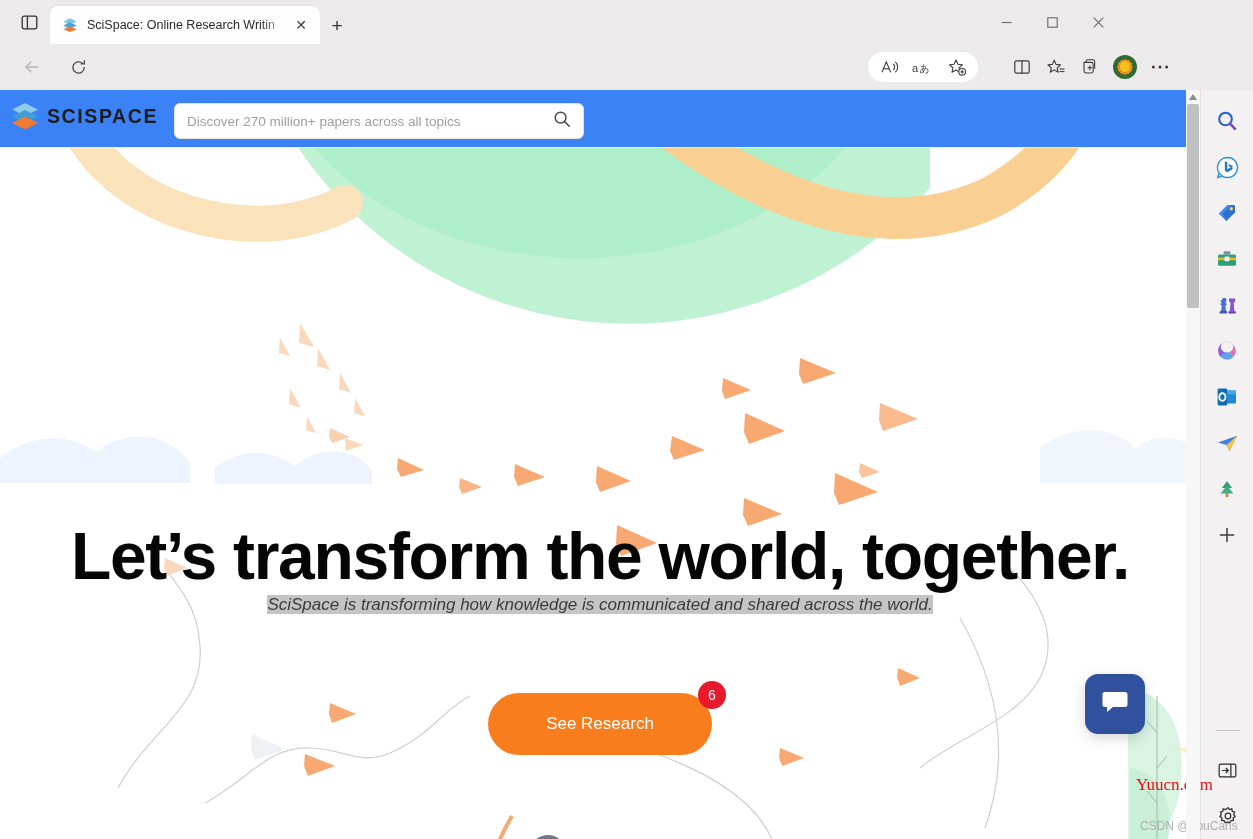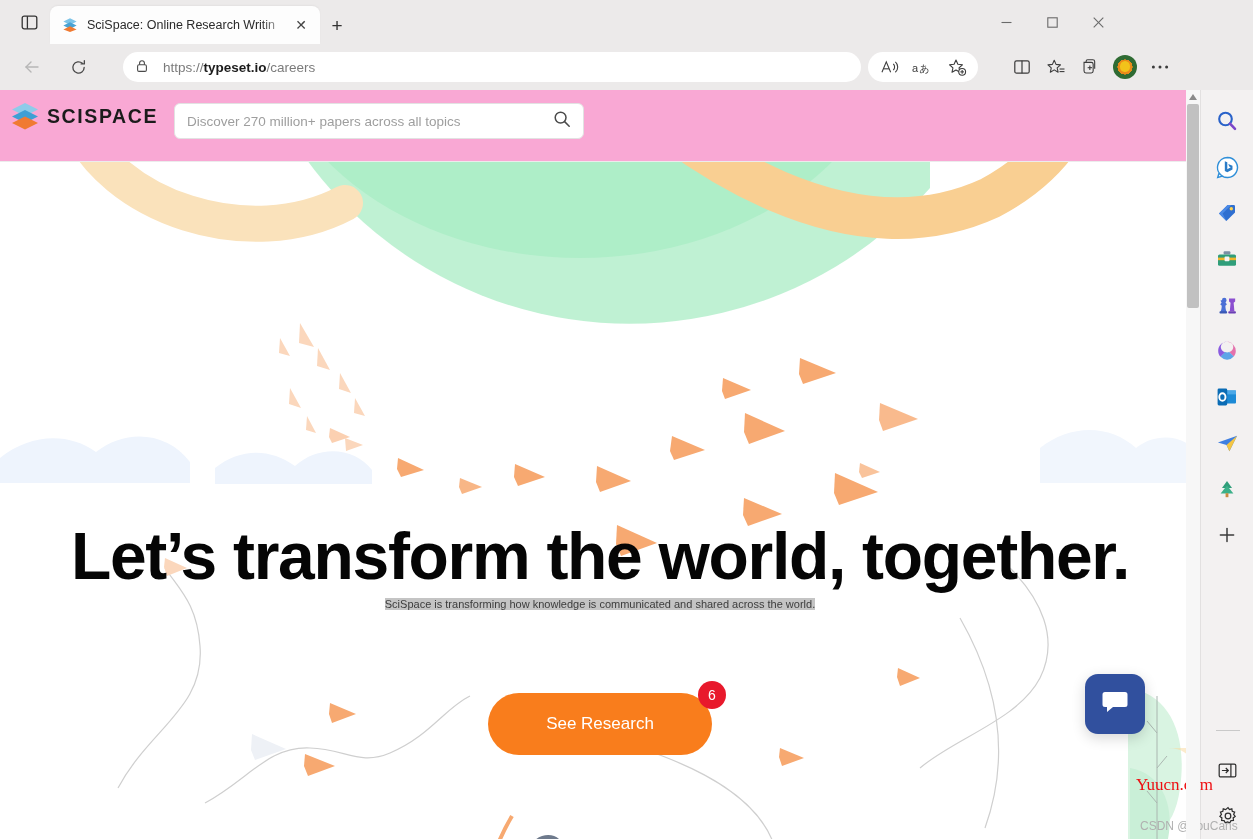--- a/index.html
+++ b/index.html
@@ -93,22 +93,22 @@
   }
 
   
   .viewport {
     position: absolute; left: 0; top: 90px; width: 1200px; height: 749px;
     background: #ffffff; overflow: hidden;
   }
 
   
   .site-header {
-    position: absolute; top: 0; left: 0; width: 1200px; height: 72px;
-    background: #f9a8d4; border-bottom: 1px solid #ececec; z-index: 30;
+    position: absolute; top: 0; left: 0; width: 1200px; height: 58px;
+    background: #3b82f6; border-bottom: 1px solid #ececec; z-index: 30;
   }
   .logo { position: absolute; left: 10px; top: 11px; display: flex; align-items: center; }
   .logo-mark { width: 30px; height: 30px; margin-right: 7px; }
   .logo-text { font-size: 19.5px; font-weight: 700; letter-spacing: 1.6px; color: #1b1b1b; }
 
   .searchbox {
     position: absolute; left: 174px; top: 103px; width: 410px; height: 36px;
     border: 1px solid #e2e2e2; border-radius: 6px; background: #fff;
     display: flex; align-items: center; padding: 0 12px;
   }
@@ -141,22 +141,22 @@
   .headline {
     position: absolute; left: 0; top: 375px; width: 1200px; text-align: center;
     font-size: 66px; font-weight: 700; color: #050505; letter-spacing: -1.3px;
     z-index: 10; line-height: 1;
   }
   .subcopy {
     position: absolute; left: 0; top: 445px; width: 1200px; text-align: center;
     z-index: 10;
   }
   .subcopy span {
-    font-size: 11px; color: #3c3c3c; line-height: 23px;
-    background: #c4c4c4; box-decoration-break: clone;
+    font-size: 17px; color: #3c3c3c; line-height: 23px;
+    background: #c4c4c4; box-decoration-break: clone; font-style: italic;
     -webkit-box-decoration-break: clone;
   }
   .cta-wrap { position: absolute; left: 0; top: 545px; width: 1200px; text-align: center; z-index: 10; }
   .cta {
     display: inline-block; position: relative; background: #f97d1c; color: #fff;
     font-size: 17px; border-radius: 34px; padding: 21px 58px; border: none;
     font-family: "Liberation Sans", sans-serif;
   }
   .cta-badge {
     position: absolute; right: -14px; top: -12px; width: 28px; height: 28px;
@@ -266,29 +266,20 @@
       </svg>
     </div>
     <div class="nav-btn reload">
       <svg width="17" height="17" viewBox="0 0 18 18" fill="none" stroke="#4a4a4a" stroke-width="1.4" stroke-linecap="round">
         <path d="M15 9a6 6 0 1 1-1.9-4.4"></path>
           <polyline points="15.2,1.8 15.2,5.2 11.8,5.2" stroke-linejoin="round"></polyline>
       </svg>
     </div>
   </div>
 
-  <div class="omnibox">
-    <span class="lock">
-      <svg width="14" height="14" viewBox="0 0 14 14" fill="none" stroke="#4a4a4a" stroke-width="1.1">
-        <rect x="2.6" y="5.8" width="8.8" height="6.6" rx="1.4"></rect>
-        <path d="M4.6 5.8V4.1a2.4 2.4 0 0 1 4.8 0v1.7"></path>
-      </svg>
-    </span>
-    <span class="url"><span>https://</span><b>typeset.io</b><span>/careers</span></span>
-  </div>
 
   <div class="toolgroup">
     <div class="tool">
       <svg width="19" height="17" viewBox="0 0 20 18" fill="none" stroke="#3b3b3b" stroke-width="1.15">
         <path d="M2 14 L6.6 3 L11.2 14"></path>
           <line x1="3.8" y1="10.4" x2="9.4" y2="10.4"></line>
         <path d="M14 5.2a4.6 4.6 0 0 1 0 6.6"></path>
           <path d="M16.2 3a7.3 7.3 0 0 1 0 11"></path>
       </svg>
     </div>

